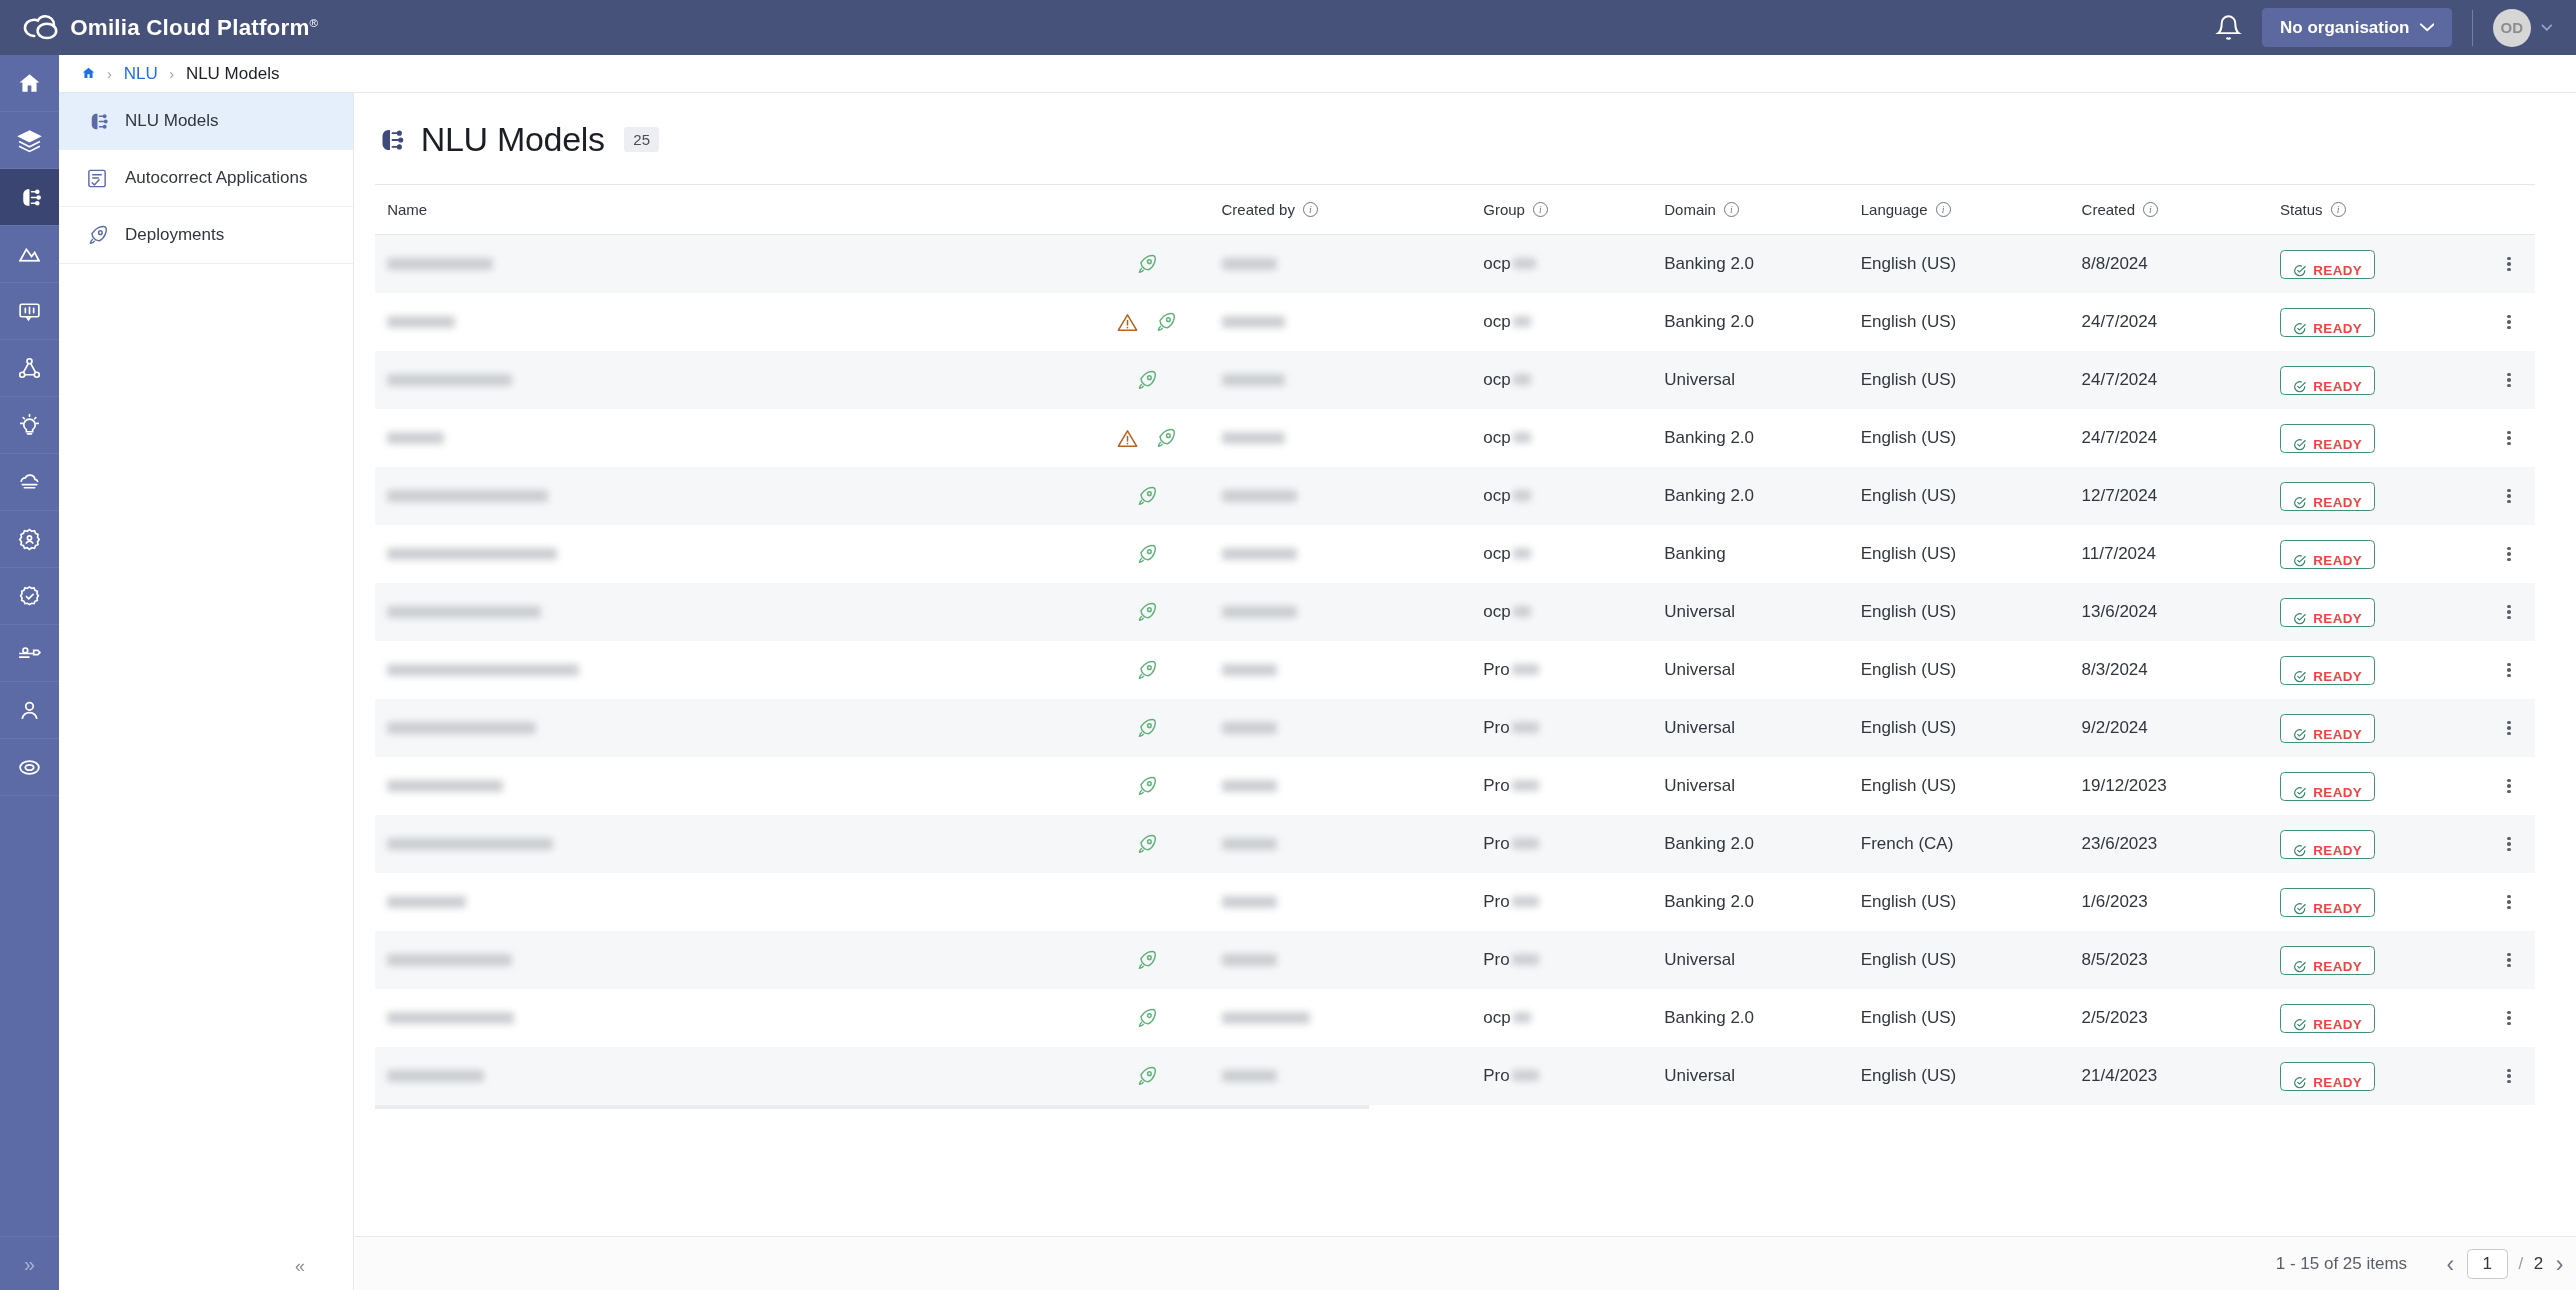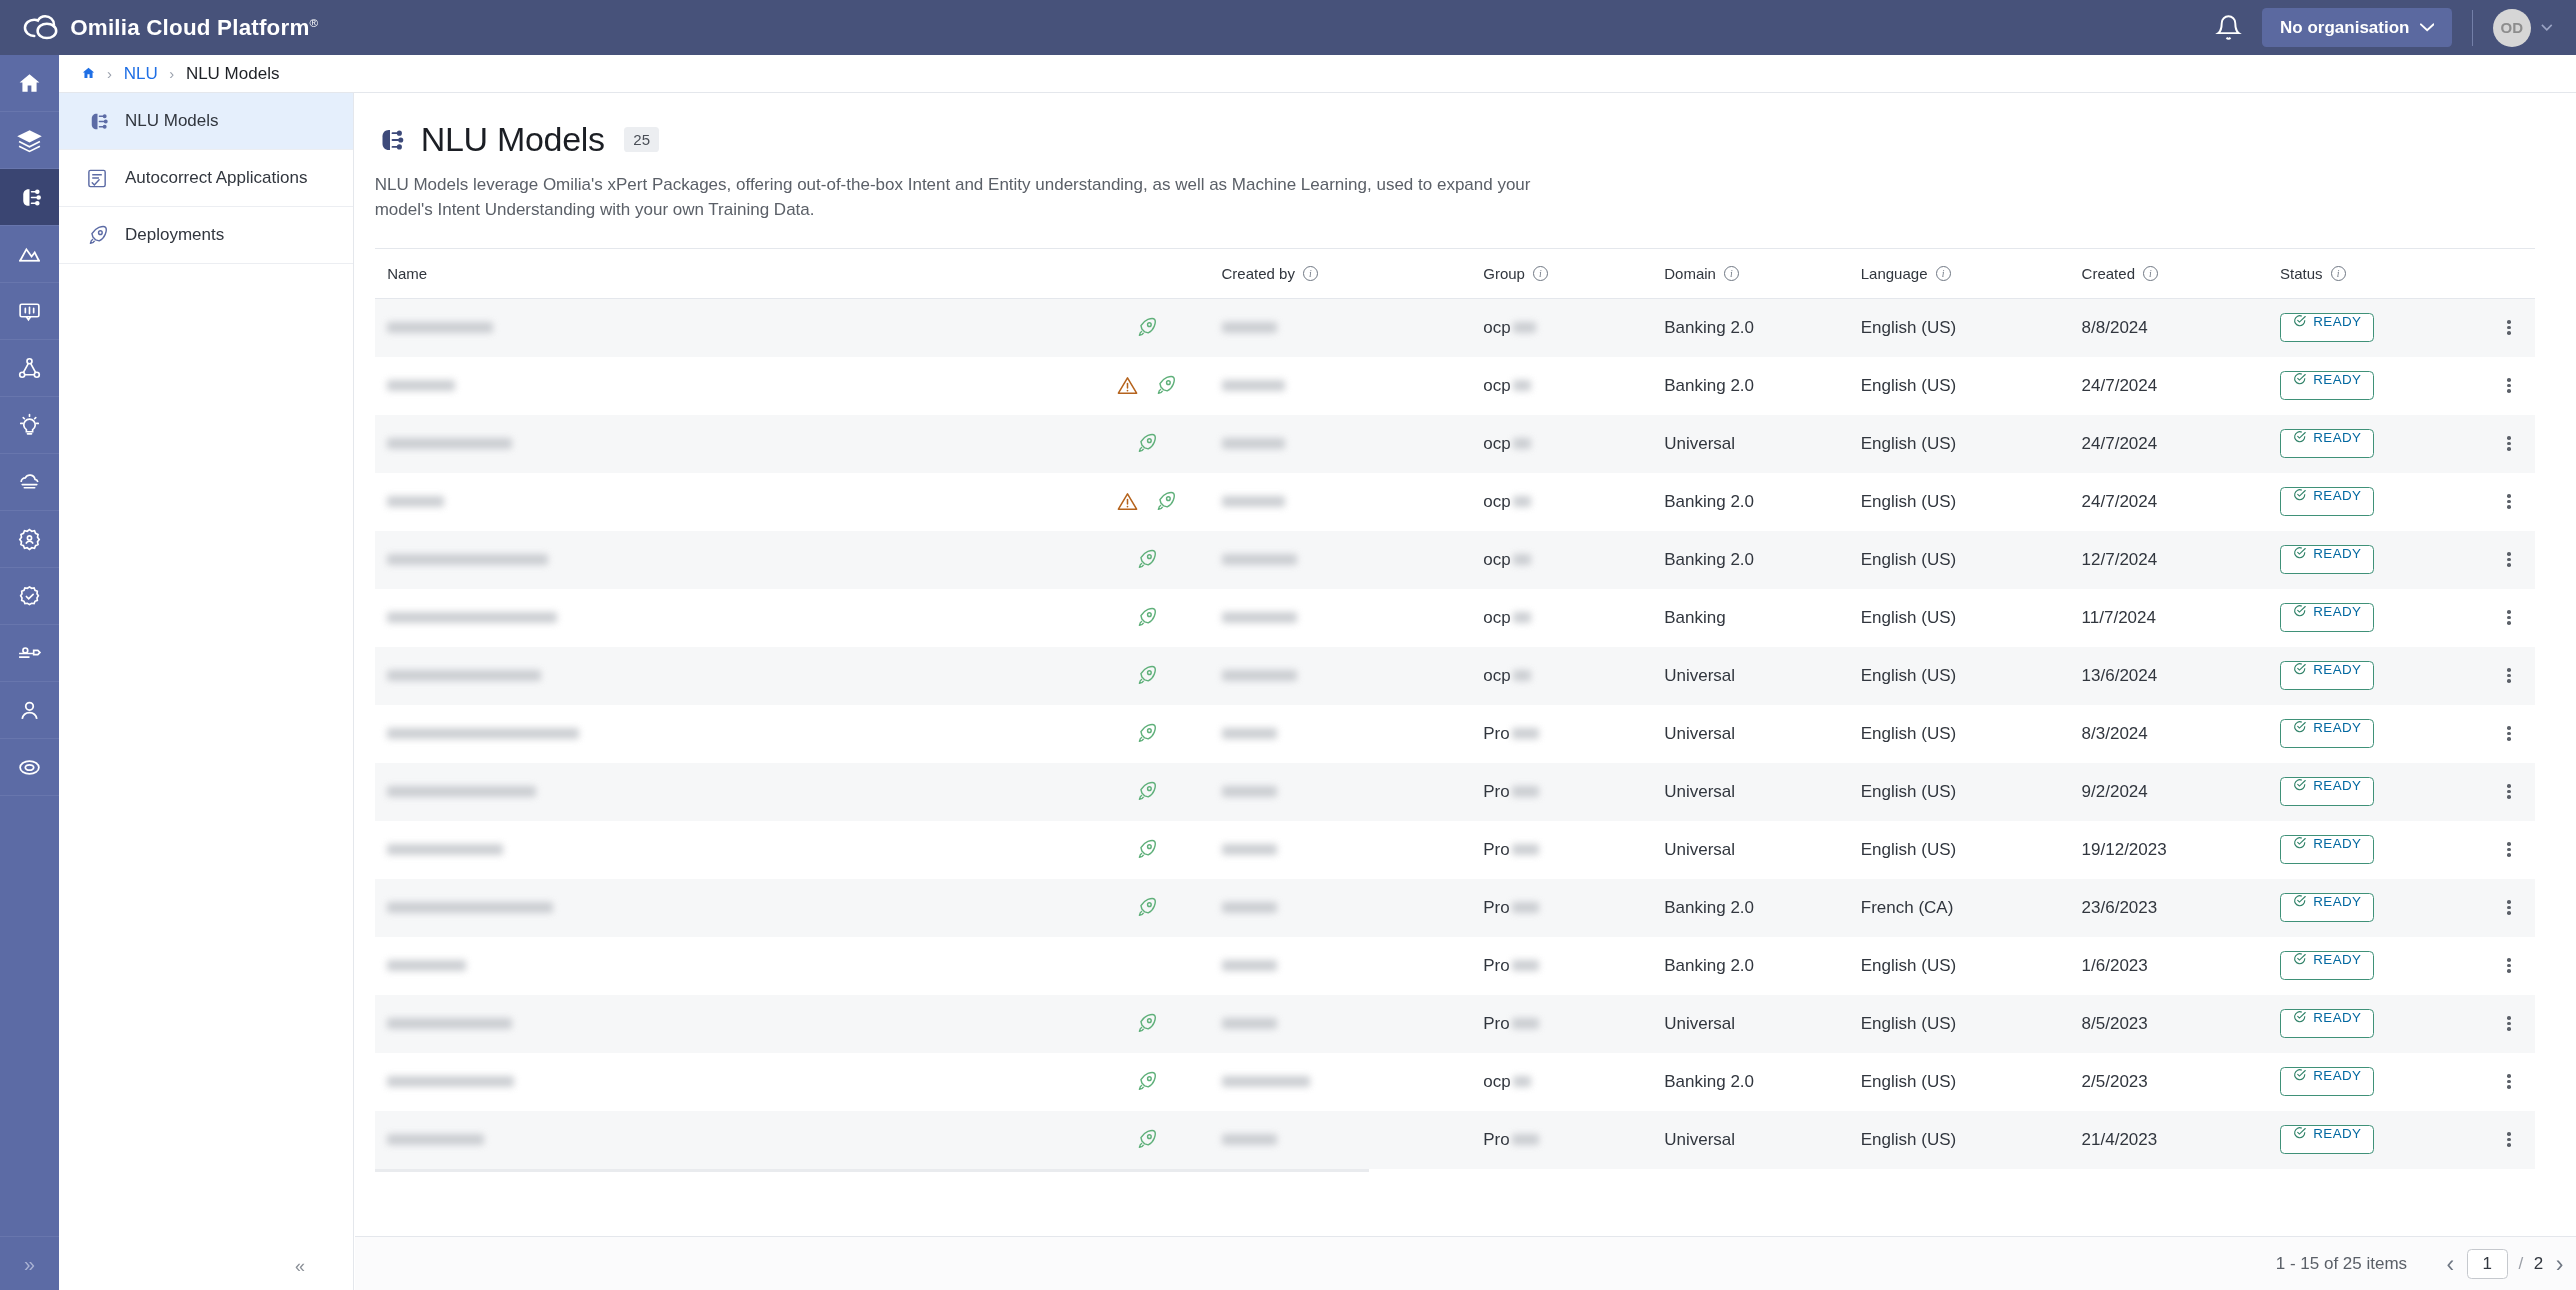--- a/index.html
+++ b/index.html
@@ -161,23 +161,23 @@
   }
   
   .redact {
     display: inline-block; height: 11.6px; border-radius: 2.7px;
     background: #c3c6cb; filter: blur(3.6px); opacity: .85;
   }
   .group-val { display: flex; align-items: baseline; }
   .group-pre { font-size: 17px; color: #31363e; }
   .group-red { margin-left: 2.7px; height: 10.7px; }
   .badge {
-    border: 0.9px solid #3f9178; color: #0369a1; border-radius: 4.5px;
-    height: 29px; padding: 0 11.6px; font-size: 13.4px; font-weight: normal;
-    letter-spacing: 0.4px; display: inline-flex; align-items: flex-start; gap: 7.2px;
+    border: 0.9px solid #3f9178; color: #ef4444; border-radius: 4.5px;
+    height: 29px; padding: 0 11.6px; font-size: 13.4px; font-weight: bold;
+    letter-spacing: 0.4px; display: inline-flex; align-items: flex-end; gap: 7.2px;
     cursor: pointer; background: #fff;
   }
   .kebab { color: #5b6068; font-size: 19.7px; line-height: .6; cursor: pointer; letter-spacing: 0; }
   .kebab span { display:block; width:3.6px; height:3.6px; border-radius:50%; background:#5b6068; margin:1.8px 0; }
   .rocket { width: 23px; height: 23px; }
   .warn   { width: 23px; height: 23px; }
 
   
   #table-underline {
     margin: 0 41px 0 19.7px; height: 3.6px;
@@ -376,21 +376,20 @@
       <svg id="title-icon" viewBox="0 0 24 24" fill="none" stroke="#3d4a7a" stroke-width="1.5">
         <path d="M11 4c-3 0-5 2.2-5 5v6c0 2.8 2 5 5 5h1V4z" fill="#3d4a7a" stroke="none"></path>
         <path d="M14 6.5h3.6M14 12h4.6M14 17.5h3.6" stroke-linecap="round"></path>
         <circle cx="19.5" cy="6.5" r="1.3" fill="#3d4a7a"></circle>
           <circle cx="20.6" cy="12" r="1.3" fill="#3d4a7a"></circle>
           <circle cx="19.5" cy="17.5" r="1.3" fill="#3d4a7a"></circle>
       </svg>
       <h1 id="page-title">NLU Models</h1>
       <span id="count-badge">25</span>
     </div>
-    <p id="page-desc">NLU Models leverage Omilia's xPert Packages, offering out-of-the-box Intent and Entity understanding, as well as Machine Learning, used to expand your model's Intent Understanding with your own Training Data.</p>
 
   </div>
 
   <div id="table">
     <div class="trow" id="thead">
       <div class="th c-name">
           <span>Name</span>
         </div>
       <div class="th c-icons"></div>
       <div class="th c-author">

